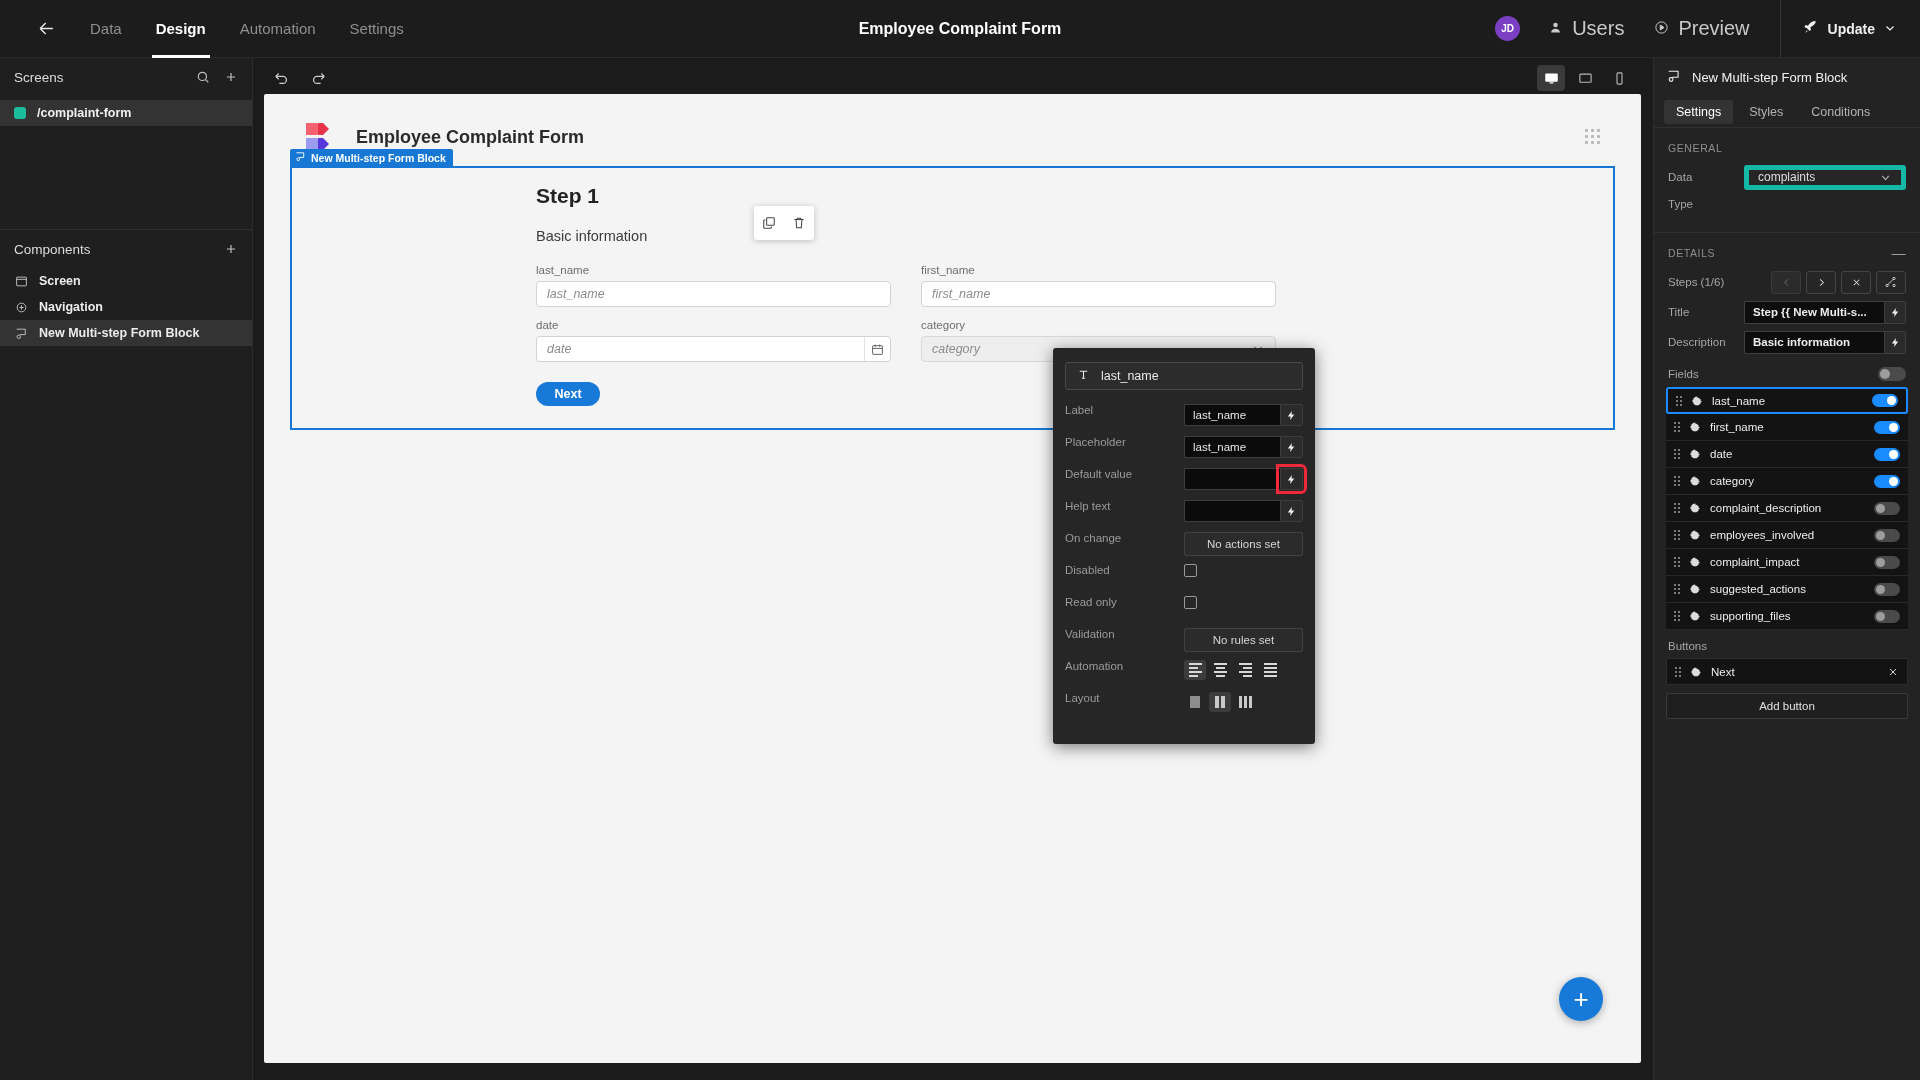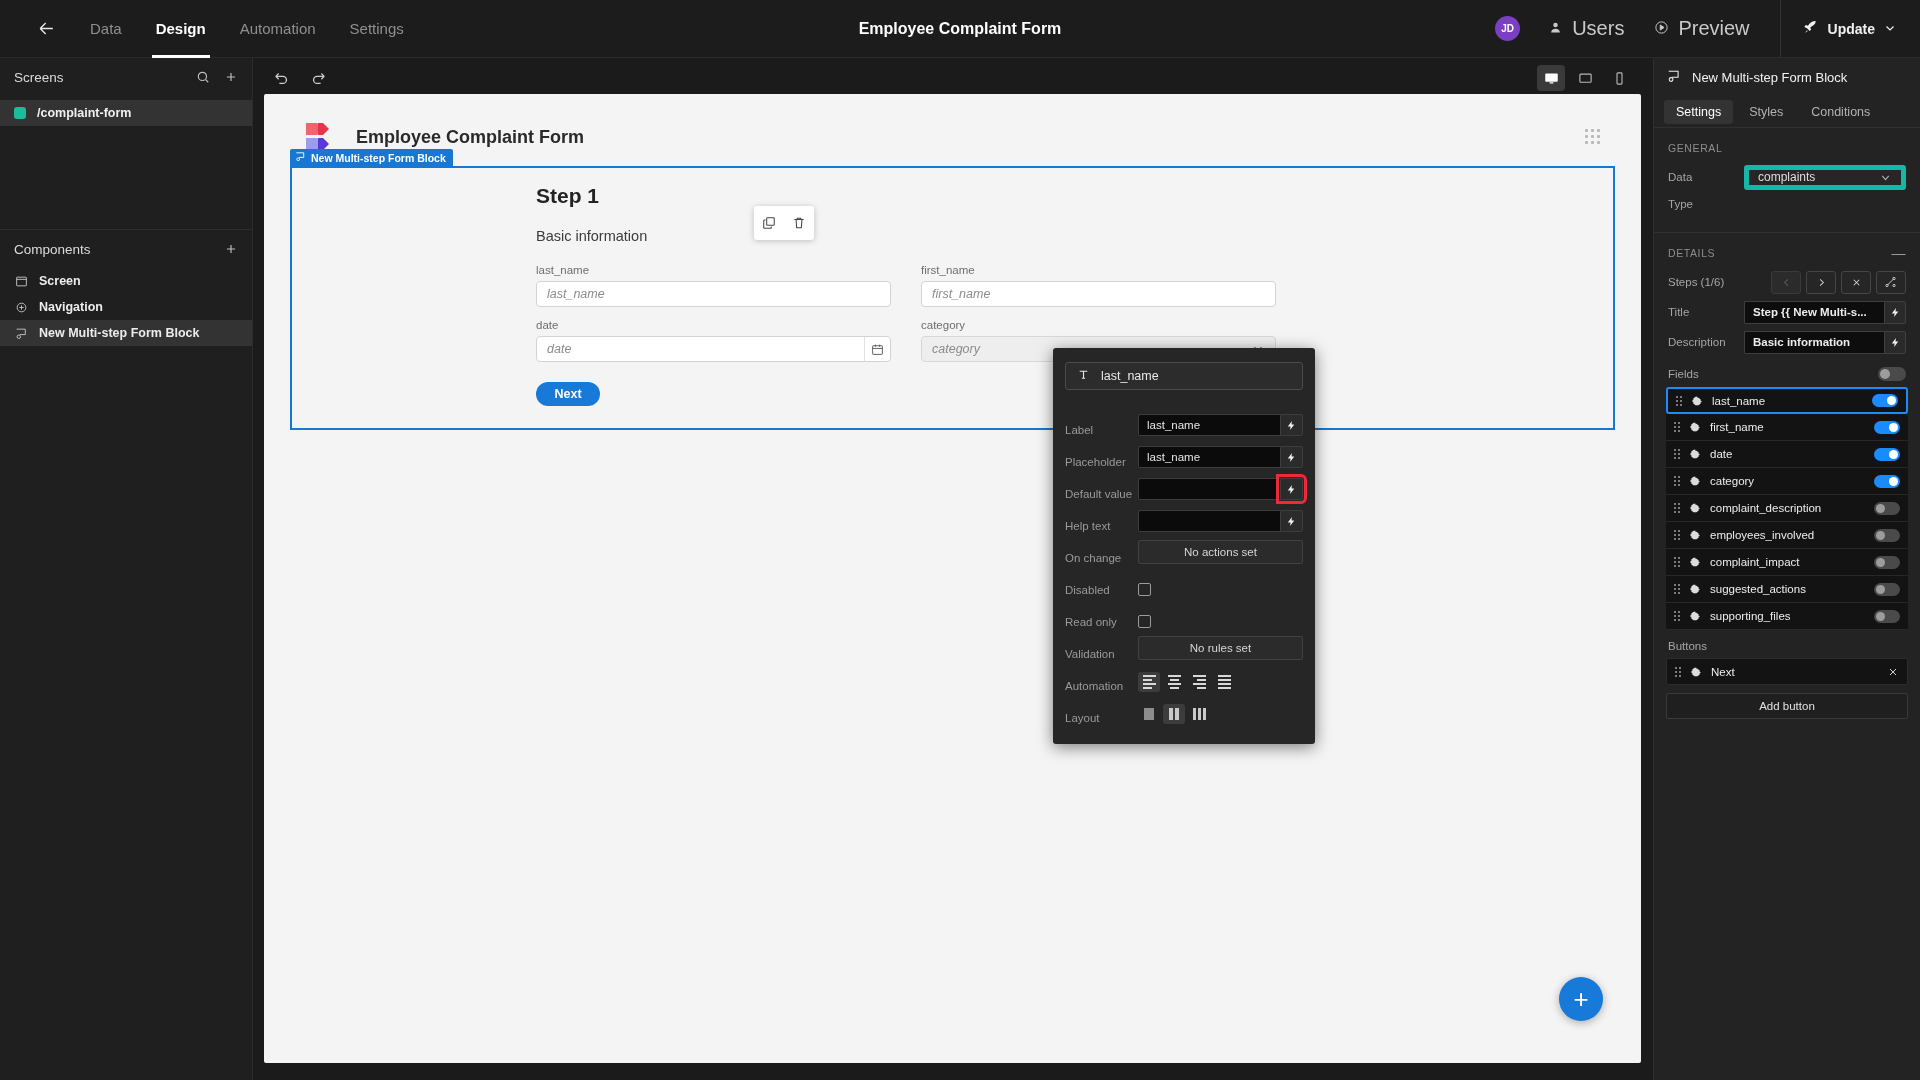--- a/index.html
+++ b/index.html
@@ -162,21 +162,21 @@
   .fpanel {
     position: absolute; left: 1053px; top: 348px; width: 262px; height: 396px;
     background: #262626; border-radius: 3px; z-index: 20;
     box-shadow: 0 3px 16px rgba(0,0,0,.5); padding: 14px 12px 0 12px;
   }
   .fp-title {
     height: 28px; border: 1px solid #4a4a4a; border-radius: 3px; background: #2c2c2c;
     display: flex; align-items: center; gap: 11px; padding: 0 11px;
     color: #e9e9e9; font-size: 12.5px; margin-bottom: 14px;
   }
-  .fp-row { display: flex; align-items: flex-end; min-height: 32px; }
+  .fp-row { display: flex; align-items: flex-start; min-height: 32px; gap: 46px; }
   .fp-lab { width: 73px; font-size: 11.5px; color: #9a9a9a; }
   .fp-ctrl { flex: 1; display: flex; }
   .fp-input {
     flex: 1; height: 22px; background: #0b0b0b; border: 1px solid #3d3d3d;
     border-right: none; border-radius: 2px 0 0 2px; display: flex; align-items: center;
     padding: 0 8px; color: #e6e6e6; font-size: 11.5px;
   }
   .fp-bolt {
     width: 23px; height: 22px; background: #2b2b2b; border: 1px solid #3d3d3d;
     border-radius: 0 2px 2px 0; display: flex; align-items: center; justify-content: center;

